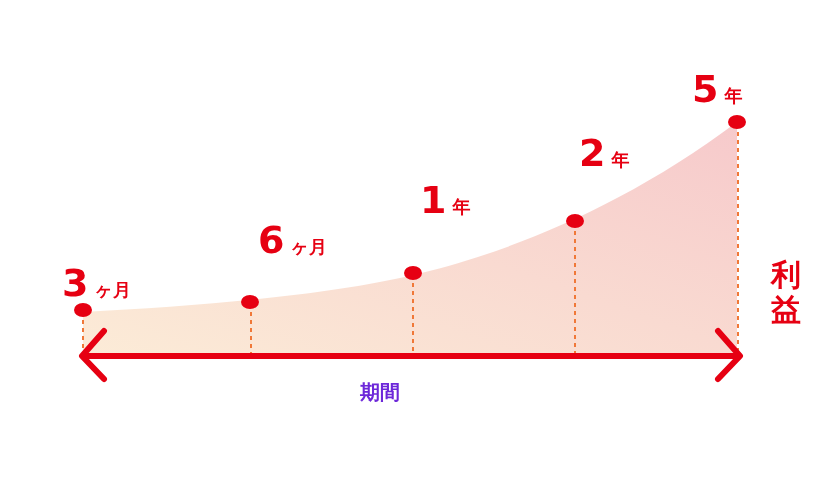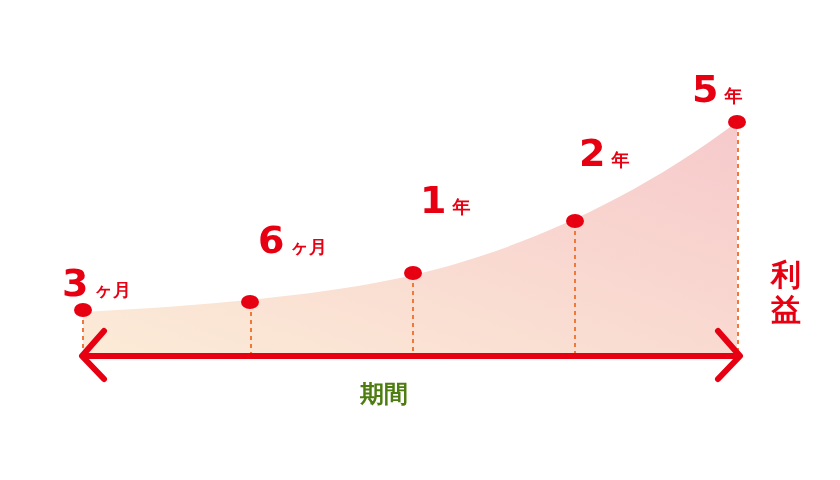--- a/index.html
+++ b/index.html
@@ -1,21 +1,21 @@
 <!DOCTYPE html>
 <html><head>
 <meta charset="utf-8">
 <style>
   html,body{margin:0;padding:0;background:#ffffff;}
   body{width:840px;height:480px;position:relative;overflow:hidden;font-family:"DejaVu Sans",sans-serif;}
   svg{position:absolute;left:0;top:0;}
   .lbl{position:absolute;color:#e60012;font-weight:bold;white-space:nowrap;line-height:1;}
   .lbl .num{font-size:38px;}
   .lbl .unit{font-size:18px;margin-left:6px;}
-  .axis-title{position:absolute;color:#4d7c0f;font-weight:bold;font-size:24px;line-height:1;}
+  .axis-title{position:absolute;color:#6d28d9;font-weight:bold;font-size:20px;line-height:1;}
   .vert{position:absolute;color:#e60012;font-weight:bold;font-size:30px;line-height:1.15;width:36px;text-align:center;}
 </style>
 </head>
 <body>
 
 <svg width="840" height="480" viewBox="0 0 840 480">
   <defs>
     <linearGradient id="fillGrad" x1="0" y1="1" x2="1" y2="0">
       <stop offset="0" stop-color="#fbe8d0"></stop>
       <stop offset="1" stop-color="#f5c0c2"></stop>

